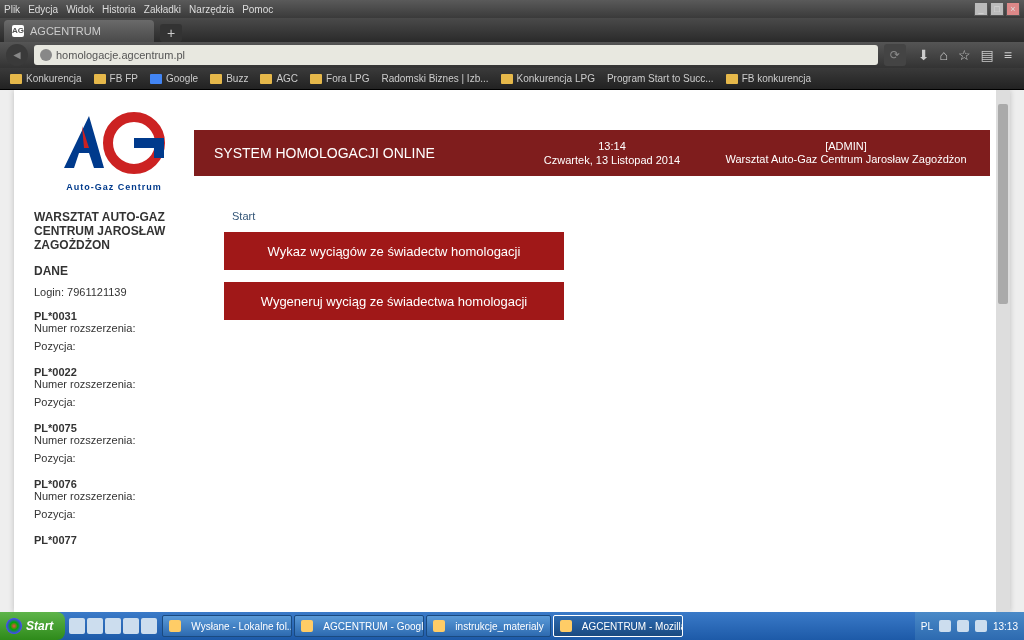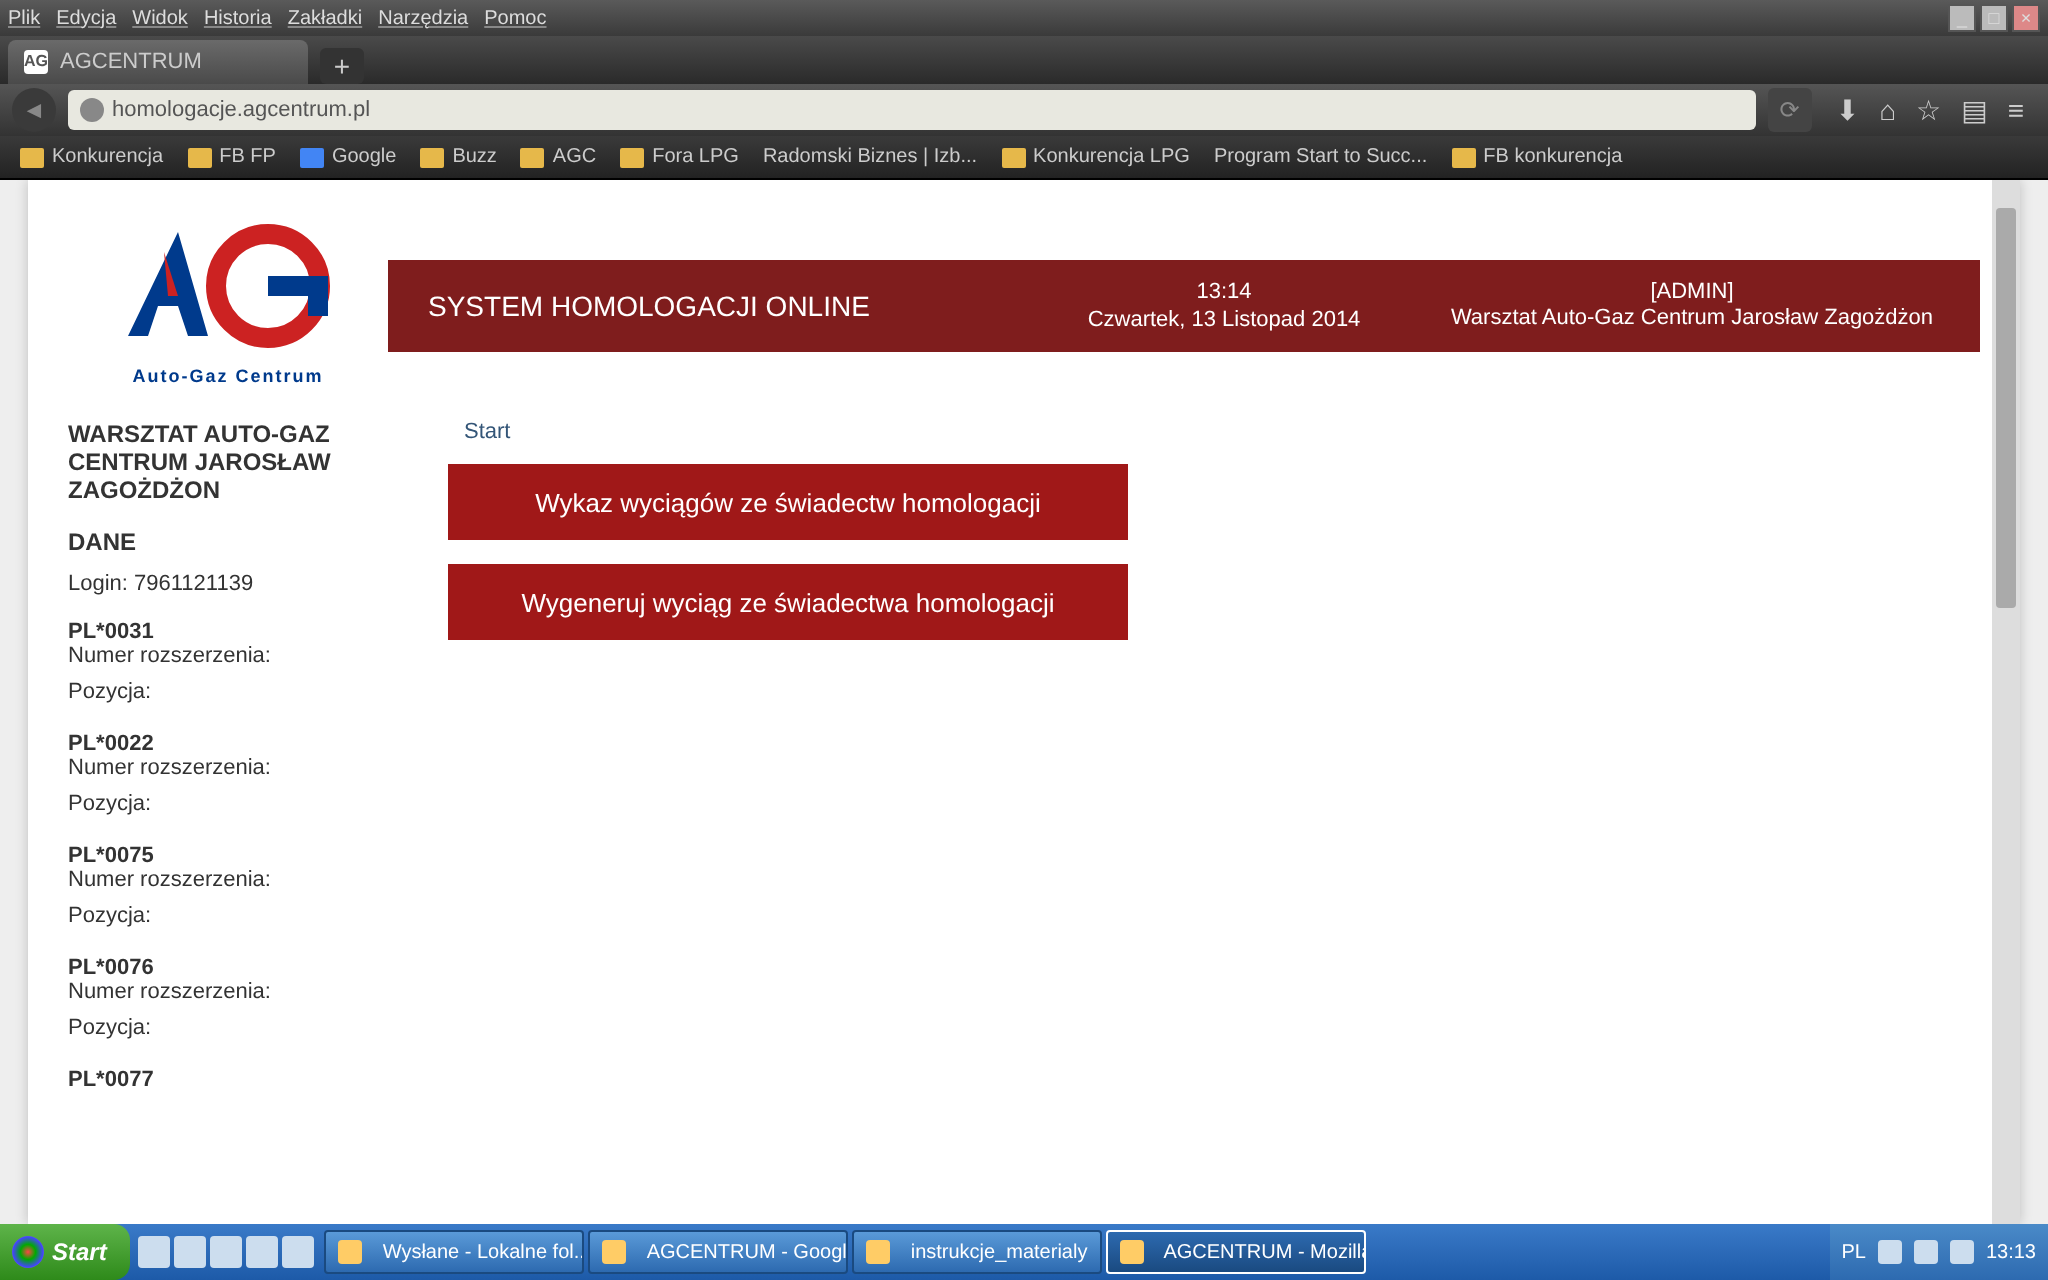--- a/index.html
+++ b/index.html
@@ -1,20 +1,20 @@
 <!DOCTYPE html>
 <html><head>
 <meta charset="utf-8">
 <style>
 * { margin:0; padding:0; box-sizing:border-box; font-family:Arial,sans-serif; }
 body { width:1024px; height:640px; background:#000; overflow:hidden; position:relative; }
 
 
 .menubar { height:18px; background:linear-gradient(#5a5a5a,#3a3a3a); display:flex; align-items:center; padding:0 4px; color:#ddd; font-size:10px; }
-.menubar span { margin-right:8px; text-decoration:underline; text-decoration-color:#888; cursor:default; }
+.menubar span { margin-right:8px; text-decoration-color:#888; cursor:default; }
 .winctrl { position:absolute; right:4px; top:2px; display:flex; gap:2px; }
 .winctrl div { width:14px; height:14px; background:#bbb; border:1px solid #555; font-size:9px; text-align:center; line-height:12px; }
 .winctrl .close { background:#d88; }
 
 
 .tabbar { height:24px; background:linear-gradient(#4a4a4a,#2a2a2a); display:flex; align-items:flex-end; padding:0 4px; }
 .tab { height:22px; width:150px; background:linear-gradient(#6a6a6a,#4a4a4a); border-radius:4px 4px 0 0; display:flex; align-items:center; padding:0 8px; color:#ccc; font-size:11px; gap:6px; }
 .tab .ico { width:12px; height:12px; background:#fff; color:#555; font-size:8px; font-weight:bold; text-align:center; line-height:12px; border-radius:2px; }
 .newtab { width:22px; height:18px; background:#333; color:#ccc; text-align:center; line-height:18px; margin-left:6px; border-radius:3px; font-size:14px; }
 

